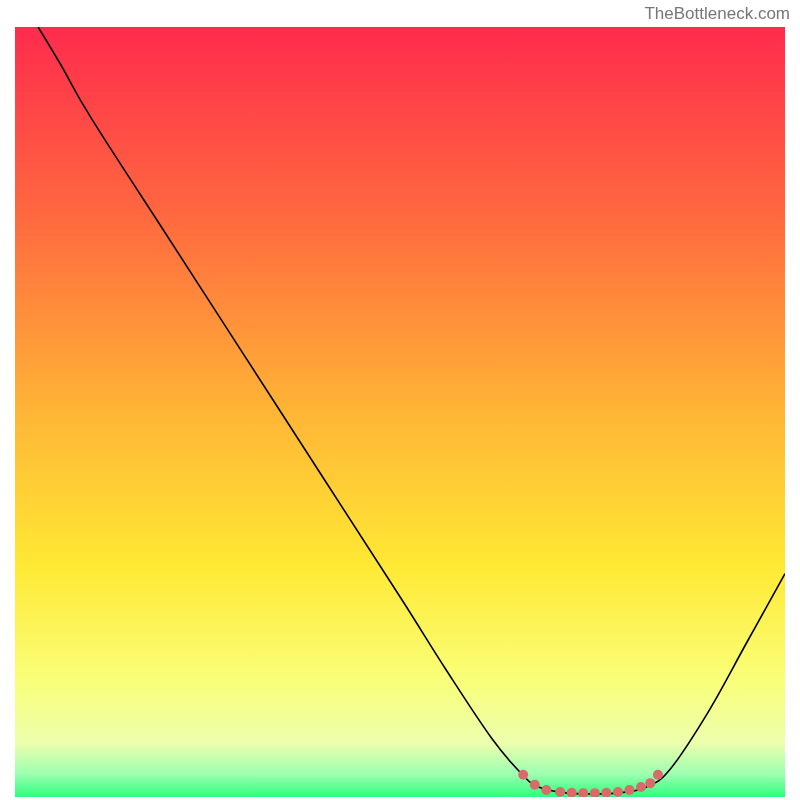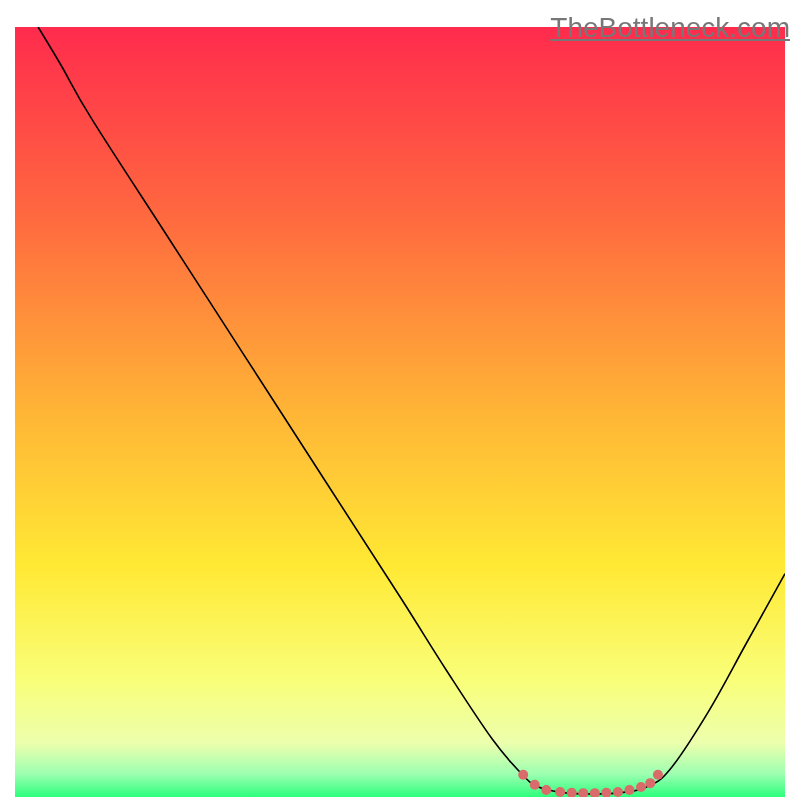--- a/index.html
+++ b/index.html
@@ -6,27 +6,26 @@
     margin: 0;
     padding: 0;
     width: 800px;
     height: 800px;
     background: #ffffff;
     font-family: Arial, sans-serif;
     position: relative;
   }
   .watermark {
     position: absolute;
-    top: 12px;
+    top: 4px;
     right: 10px;
     color: #777;
-    font-size: 28px;
+    font-size: 17px;
     font-family: Arial, sans-serif;
     z-index: 10;
-    text-decoration: underline;
   }
   .chart-container {
     position: absolute;
     top: 27px;
     left: 15px;
     width: 770px;
     height: 770px;
   }
   svg {
     display: block;

